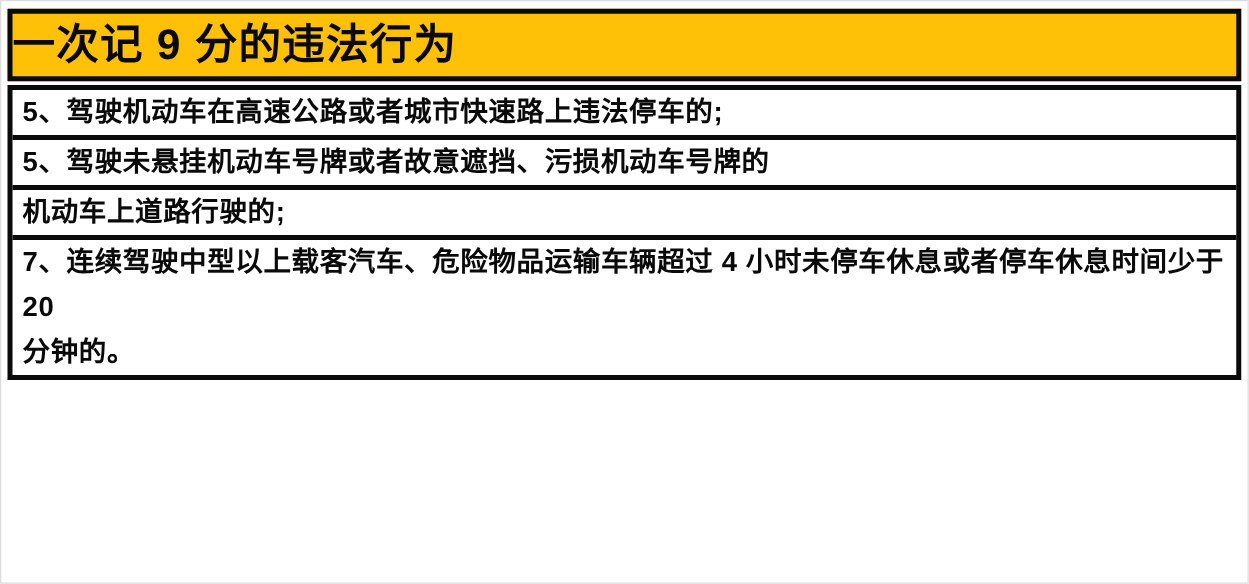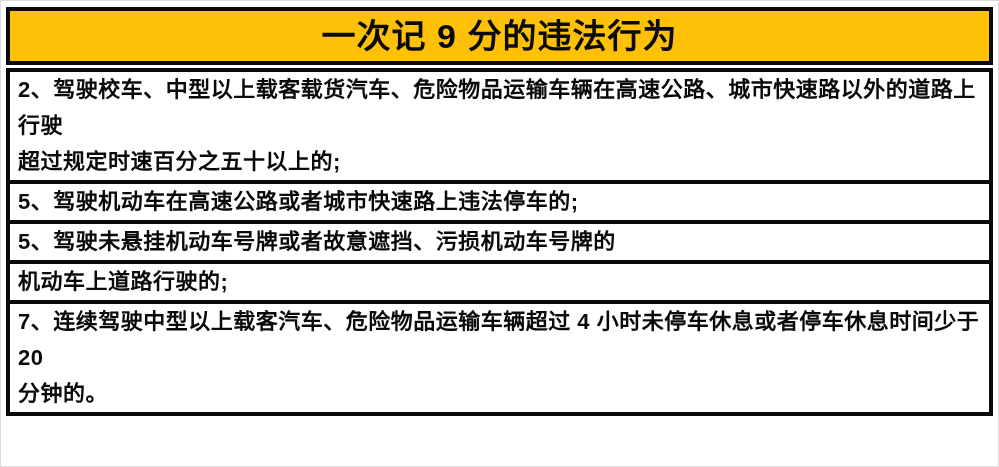--- a/index.html
+++ b/index.html
@@ -20,21 +20,21 @@
     overflow: hidden;
   }
   .sheet {
     padding: 6px 5px 0 5px;
   }
   .header-box {
     border: 4px solid var(--border);
     background: var(--header-bg);
     height: 58px;
     line-height: 50px;
-    text-align: center;
+    text-align: left;
     font-size: 34px;
     font-weight: 700;
     letter-spacing: 1px;
     margin-bottom: 3px;
     overflow: hidden;
   }
   .table-box {
     border: 4px solid var(--border);
     background: #ffffff;
   }
@@ -50,21 +50,19 @@
   }
   .row:first-child { border-top: none; }
 </style>
 </head>
 <body>
 
 <div class="sheet">
   <div class="header-box">一次记 9 分的违法行为</div>
 
   <div class="table-box">
-    <div class="row">2、驾驶校车、中型以上载客载货汽车、危险物品运输车辆在高速公路、城市快速路以外的道路上行驶
-超过规定时速百分之五十以上的;</div>
     <div class="row">5、驾驶机动车在高速公路或者城市快速路上违法停车的;</div>
     <div class="row">5、驾驶未悬挂机动车号牌或者故意遮挡、污损机动车号牌的</div>
     <div class="row">机动车上道路行驶的;</div>
     <div class="row">7、连续驾驶中型以上载客汽车、危险物品运输车辆超过 4 小时未停车休息或者停车休息时间少于 20
 分钟的。</div>
   </div>
 </div>
 
 </body></html>

